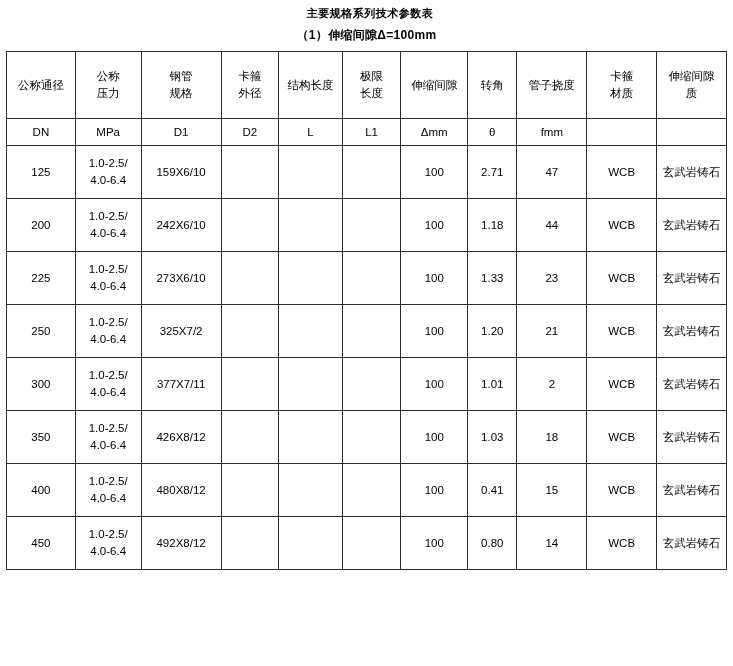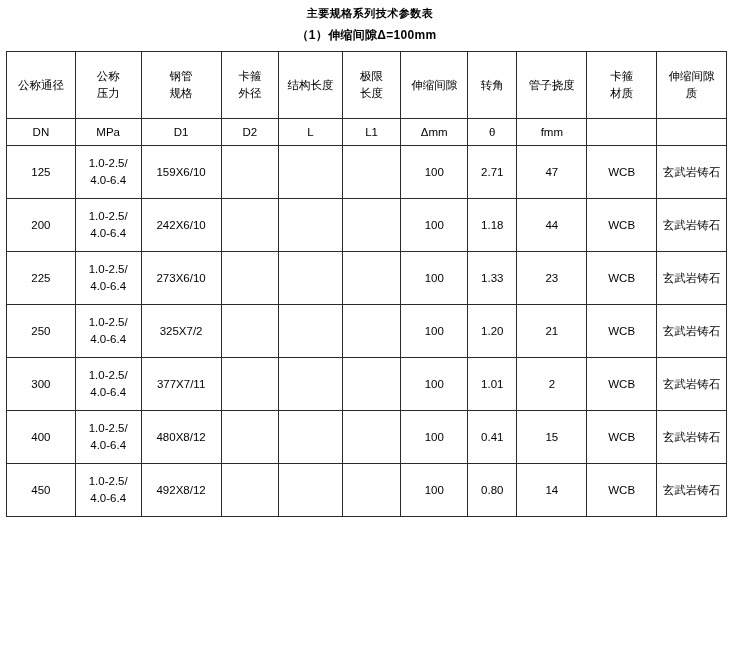--- a/index.html
+++ b/index.html
@@ -231,20 +231,36 @@
         <td></td>
         <td></td>
         <td></td>
         <td>100</td>
         <td>1.01</td>
         <td>2</td>
         <td>WCB</td>
         <td>玄武岩铸石</td>
       </tr>
       <tr>
+        <td>350</td>
+        <td class="frac">
+          <span>1.0-2.5/</span>
+          <span>4.0-6.4</span>
+        </td>
+        <td>426X8/12</td>
+        <td></td>
+        <td></td>
+        <td></td>
+        <td>100</td>
+        <td>1.03</td>
+        <td>18</td>
+        <td>WCB</td>
+        <td>玄武岩铸石</td>
+      </tr>
+      <tr>
         <td>400</td>
         <td class="frac">
           <span>1.0-2.5/</span>
           <span>4.0-6.4</span>
         </td>
         <td>480X8/12</td>
         <td></td>
         <td></td>
         <td></td>
         <td>100</td>

